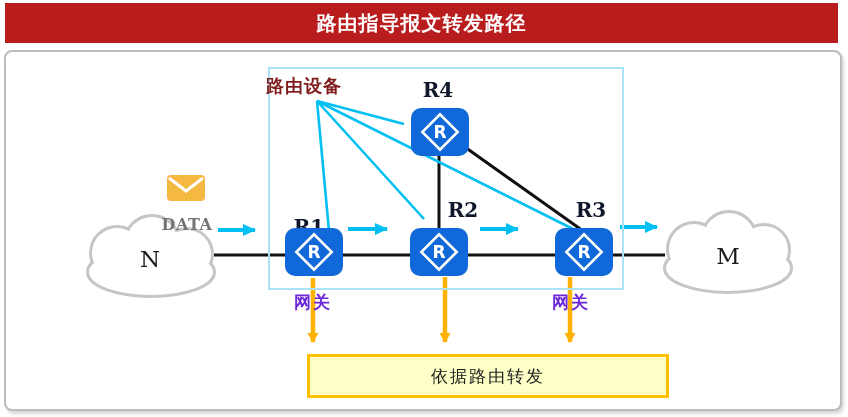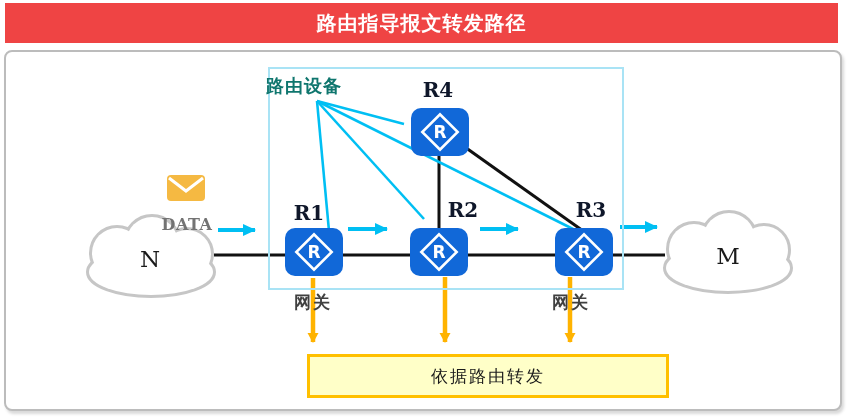--- a/index.html
+++ b/index.html
@@ -1,68 +1,68 @@
 <!DOCTYPE html>
 <html><head>
 <meta charset="utf-8">
 <style>
   html,body{margin:0;padding:0;background:#fff;}
   #stage{position:relative;width:848px;height:417px;background:#fff;overflow:hidden;
          font-family:"DejaVu Sans","Liberation Sans",sans-serif;}
 
   
   .title-bar{position:absolute;left:5px;top:3px;width:833px;height:40px;
-             background:#ef4444;border-radius:0;display:flex;align-items:center;justify-content:center;}
+             background:#b91c1c;border-radius:0;display:flex;align-items:center;justify-content:center;}
   .title-bar .txt{color:#fff;font-size:20px;font-weight:bold;letter-spacing:1px;}
 
   
   .panel{position:absolute;left:4px;top:50px;width:834px;height:357px;background:#fff;
          border:2px solid #bcbcbc;border-radius:8px;box-shadow:2px 3px 3px rgba(0,0,0,.15);}
 
   
   svg.layer{position:absolute;left:0;top:0;width:848px;height:417px;pointer-events:none;}
 
   
   .router-box{position:absolute;left:268px;top:67px;width:352px;height:219px;
               border:2px solid #A9E3F5;background:transparent;}
 
-  .red-label{position:absolute;left:266px;top:74px;color:#0f766e;font-size:18px;font-weight:bold;letter-spacing:1px;}
+  .red-label{position:absolute;left:266px;top:74px;color:#7f1d1d;font-size:18px;font-weight:bold;letter-spacing:1px;}
 
   
   .router{position:absolute;width:58px;height:48px;background:#1168D8;border-radius:10px;
           display:flex;align-items:center;justify-content:center;}
   .router svg{width:40px;height:40px;display:block;}
   .router rect{fill:none;stroke:#fff;stroke-width:2.6;}
   .router text{fill:#fff;font-size:17px;font-weight:bold;font-family:"DejaVu Sans","Liberation Sans",sans-serif;text-anchor:middle;}
   .r1{left:285px;top:228px;}
   .r2{left:410px;top:228px;}
   .r3{left:555px;top:228px;}
   .r4{left:411px;top:108px;}
 
   .rlabel{position:absolute;transform:translateX(-50%);font-family:"DejaVu Serif","Liberation Serif",serif;
           font-weight:bold;font-size:20px;color:#0f172a;white-space:nowrap;}
-  .rlabel.l1{left:309px;top:201px;}
+  .rlabel.l1{left:309px;top:215px;}
   .rlabel.l2{left:463px;top:198px;}
   .rlabel.l3{left:591px;top:198px;}
   .rlabel.l4{left:438px;top:78px;}
 
   
   .cloud-letter{position:absolute;transform:translate(-50%,-50%);font-family:"DejaVu Serif","Liberation Serif",serif;
                 font-size:23px;color:#1a1a1a;}
   .cl-n{left:150px;top:259px;}
   .cl-m{left:728px;top:256px;}
 
   
   .envelope{position:absolute;left:167px;top:175px;width:38px;height:26px;background:#F5B942;border-radius:4px;overflow:hidden;}
   .envelope svg{display:block;width:38px;height:26px;}
   .packet-label{position:absolute;left:187px;top:215px;transform:translateX(-50%);
                 font-family:"DejaVu Serif","Liberation Serif",serif;font-weight:bold;font-size:16px;color:#737373;letter-spacing:.5px;}
 
   
-  .gw{position:absolute;transform:translateX(-50%);font-size:17px;font-weight:bold;color:#404040;letter-spacing:2px;white-space:nowrap;}
+  .gw{position:absolute;transform:translateX(-50%);font-size:17px;font-weight:bold;color:#6d28d9;letter-spacing:2px;white-space:nowrap;}
   .gw-left{left:313px;top:291px;}
   .gw-right{left:571px;top:291px;}
 
   
   .forward-box{position:absolute;left:263px;top:354px;width:356px;height:38px;background:#FFFFC8;
                border:3px solid #FFC000;display:flex;align-items:center;justify-content:center;margin-left:44px;}
   .forward-box .txt{font-size:17px;color:#1a1a1a;letter-spacing:2px;}
 
   
   .watermark{position:absolute;right:3px;top:393px;font-size:14px;color:#C8C8C8;letter-spacing:1px;}

